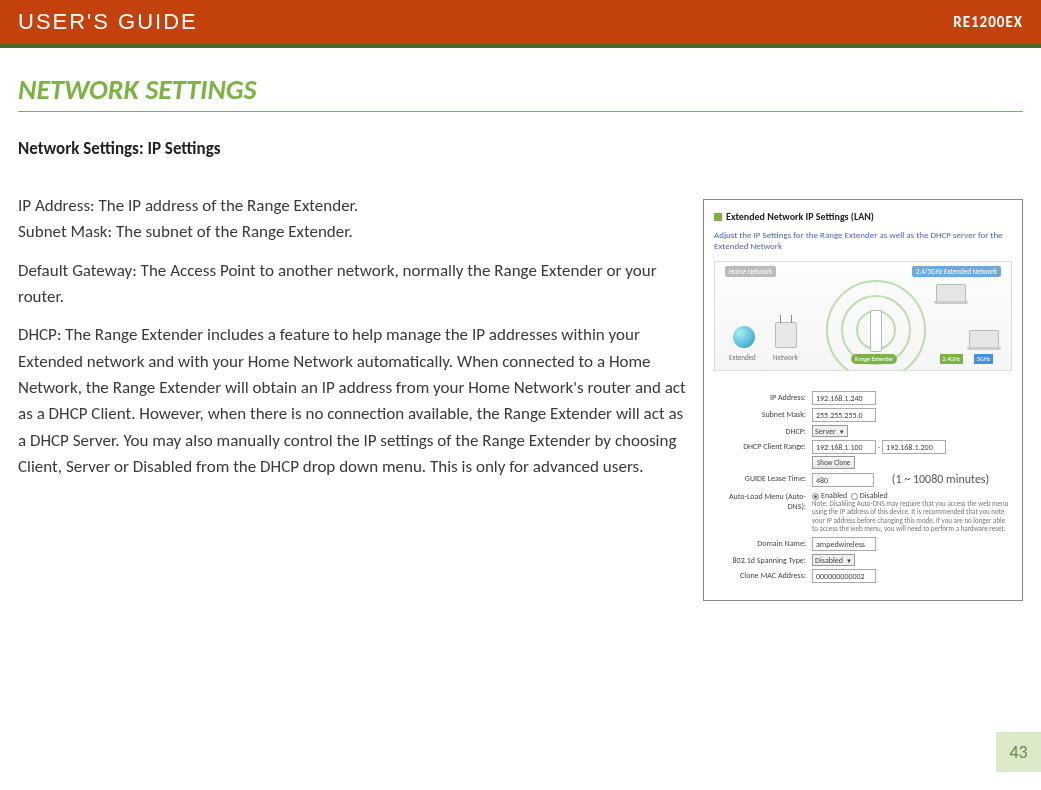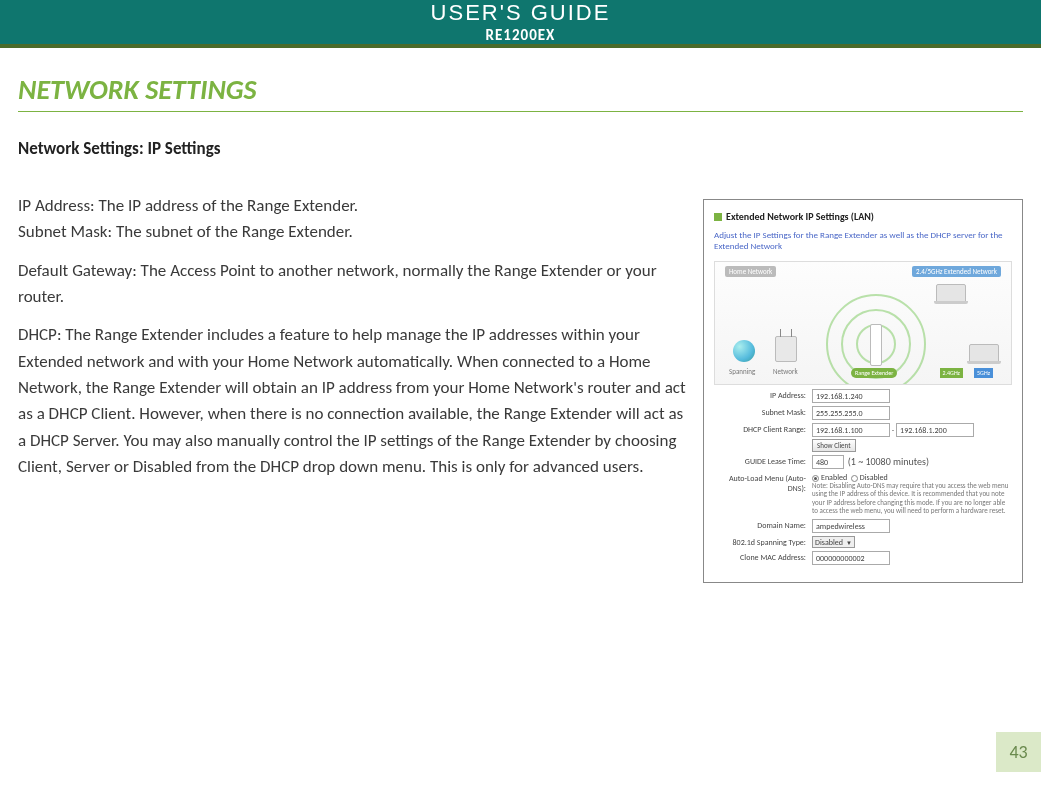--- a/index.html
+++ b/index.html
@@ -1,30 +1,30 @@
 <!DOCTYPE html>
 <html><head>
 <meta charset="utf-8">
 <style>
   * { box-sizing: border-box; margin: 0; padding: 0; }
   body { font-family: Calibri, Arial, sans-serif; background: #fff; color: #333; width: 1041px; height: 790px; position: relative; }
-  .header { background: #0f766e; height: 48px; display: flex; align-items: center; justify-content: space-between; padding: 0 18px; border-bottom: 4px solid #4a6b2a; flex-direction: column; }
+  .header { background: #c2410c; height: 48px; display: flex; align-items: center; justify-content: space-between; padding: 0 18px; border-bottom: 4px solid #4a6b2a; }
   .header-title { color: #fff; font-size: 22px; letter-spacing: 2px; font-weight: 300; font-family: Arial, sans-serif; }
   .header-model { color: #fff; font-size: 15px; font-weight: bold; letter-spacing: 1px; }
   .content { padding: 24px 18px 0 18px; }
   .section-title { color: #7cb342; font-style: italic; font-weight: bold; font-size: 28px; border-bottom: 1px solid #7cb342; padding-bottom: 4px; margin-bottom: 26px; }
   .subsection { font-weight: bold; font-size: 17px; color: #222; margin-bottom: 34px; }
   .body-layout { display: flex; gap: 8px; }
   .body-text { flex: 1; font-size: 17px; color: #3a3a3a; line-height: 1.55; }
   .body-text p { margin-bottom: 12px; }
   .screenshot-panel { width: 320px; border: 1px solid #888; padding: 10px 10px 14px 10px; font-size: 9px; position: relative; margin-top: 6px; }
   .panel-header { font-weight: bold; font-size: 10px; color: #222; margin-bottom: 6px; display: flex; align-items: center; gap: 4px; }
   .sq { width: 8px; height: 8px; background: #7cb342; display: inline-block; }
   .panel-sub { color: #4a67c7; font-size: 9px; margin-bottom: 10px; }
-  .diagram { height: 124px; border: 1px solid #ddd; position: relative; margin-bottom: 4px; background: linear-gradient(to bottom, #fdfdfd, #f5f5f5); overflow: hidden; }
+  .diagram { height: 110px; border: 1px solid #ddd; position: relative; margin-bottom: 20px; background: linear-gradient(to bottom, #fdfdfd, #f5f5f5); overflow: hidden; }
   .tag { position: absolute; background: #ccc; color: #fff; font-size: 7px; padding: 1px 4px; border-radius: 2px; }
   .tag-home { top: 4px; left: 10px; background: #bbb; }
   .tag-ext { top: 4px; right: 10px; background: #6fa8dc; }
   .globe { position: absolute; left: 18px; bottom: 22px; width: 22px; height: 22px; border-radius: 50%; background: radial-gradient(circle at 30% 30%, #aee, #5bd 60%, #399); }
   .router { position: absolute; left: 60px; bottom: 22px; width: 22px; height: 26px; background: #e8e8e8; border: 1px solid #bbb; border-radius: 2px; }
   .router::before { content: ""; position: absolute; top: -8px; left: 4px; width: 1px; height: 8px; background: #888; }
   .router::after { content: ""; position: absolute; top: -8px; right: 4px; width: 1px; height: 8px; background: #888; }
   .extender { position: absolute; left: 155px; bottom: 18px; width: 12px; height: 42px; background: #fff; border: 1px solid #bbb; border-radius: 2px; }
   .signal { position: absolute; border: 2px solid rgba(120, 200, 90, 0.5); border-radius: 50%; }
   .s1 { width: 40px; height: 40px; left: 141px; bottom: 20px; }
@@ -36,26 +36,26 @@
   .lap2 { right: 12px; bottom: 22px; }
   .badge-24 { position: absolute; right: 48px; bottom: 6px; background: #7cb342; color: #fff; font-size: 6px; padding: 1px 3px; }
   .badge-5 { position: absolute; right: 18px; bottom: 6px; background: #4a90d9; color: #fff; font-size: 6px; padding: 1px 3px; }
   .dlabel { position: absolute; font-size: 7px; color: #777; }
   .dl-int { left: 14px; bottom: 8px; }
   .dl-rou { left: 58px; bottom: 8px; }
   .re-badge { position: absolute; left: 136px; bottom: 6px; background: #7cb342; color: #fff; font-size: 6px; padding: 1px 4px; border-radius: 6px; }
   .form-row { display: flex; align-items: flex-start; margin-bottom: 3px; font-size: 8px; color: #444; }
   .form-label { width: 98px; text-align: right; padding-right: 6px; padding-top: 1px; }
   .form-field { flex: 1; }
-  .inp { border: 1px solid #aaa; background: #fff; font-size: 8px; padding: 1px 3px; width: 78px; display: inline-block; }
+  .inp { border: 1px solid #aaa; background: #fff; font-size: 8px; padding: 1px 3px; width: 64px; display: inline-block; }
   .sel { border: 1px solid #999; background: #efefef; font-size: 8px; padding: 0px 2px; display: inline-block; position: relative; }
   .sel::after { content: "▼"; font-size: 6px; margin-left: 3px; }
   .btn-small { border: 1px solid #999; background: linear-gradient(#fefefe,#e5e5e5); font-size: 7px; padding: 1px 4px; display: inline-block; margin-top: 2px; }
   .note { font-size: 7px; color: #777; line-height: 1.2; }
-  .hint { font-size: 10px; color: #555; margin-left: 2px; }
+  .hint { font-size: 12px; color: #555; margin-left: 16px; }
   .radio { display: inline-block; width: 7px; height: 7px; border: 1px solid #888; border-radius: 50%; vertical-align: middle; margin-right: 2px; position: relative; }
   .radio.checked::after { content: ""; position: absolute; width: 3px; height: 3px; background: #555; border-radius: 50%; top: 1px; left: 1px; }
   .page-num-box { position: absolute; right: 0; bottom: 18px; width: 45px; height: 40px; background: #dbe9c8; display: flex; align-items: center; justify-content: center; color: #6a8a4e; font-size: 18px; }
 </style>
 </head>
 <body>
 
 <div class="header">
   <span class="header-title">USER'S GUIDE</span>
   <span class="header-model">RE1200EX</span>
@@ -88,44 +88,48 @@
         <div class="globe"></div>
         <div class="router"></div>
         <div class="signal s3"></div>
         <div class="signal s2"></div>
         <div class="signal s1"></div>
         <div class="extender"></div>
         <div class="laptop lap1"></div>
         <div class="laptop lap2"></div>
         <div class="badge-24">2.4GHz</div>
         <div class="badge-5">5GHz</div>
-        <div class="dlabel dl-int">Spanning</div>
+        <div class="dlabel dl-int">Extended</div>
         <div class="dlabel dl-rou">Network</div>
         <div class="re-badge">Range Extender</div>
       </div>
 
       <div class="form-row">
         <div class="form-label">IP Address:</div>
         <div class="form-field"><span class="inp">192.168.1.240</span></div>
       </div>
       <div class="form-row">
         <div class="form-label">Subnet Mask:</div>
         <div class="form-field"><span class="inp">255.255.255.0</span></div>
       </div>
       <div class="form-row">
+        <div class="form-label">DHCP:</div>
+        <div class="form-field"><span class="sel">Server</span></div>
+      </div>
+      <div class="form-row">
         <div class="form-label">DHCP Client Range:</div>
         <div class="form-field">
           <span class="inp">192.168.1.100</span><span> - </span><span class="inp">192.168.1.200</span><br>
-          <span class="btn-small">Show Client</span>
+          <span class="btn-small">Show Clone</span>
         </div>
       </div>
       <div class="form-row">
         <div class="form-label">GUIDE Lease Time:</div>
         <div class="form-field">
-          <span class="inp" style="width:32px">480</span>
+          <span class="inp" style="width:62px">480</span>
           <span class="hint">(1 ~ 10080 minutes)</span>
         </div>
       </div>
       <div class="form-row">
         <div class="form-label">Auto-Load Menu (Auto-DNS):</div>
         <div class="form-field">
           <span class="radio checked"></span><span>Enabled</span>
           &nbsp;<span class="radio"></span><span>Disabled</span>
           <div class="note">Note: Disabling Auto-DNS may require that you access the web menu using the IP address of this device. It is recommended that you note your IP address before changing this mode. If you are no longer able to access the web menu, you will need to perform a hardware reset.</div>
         </div>

